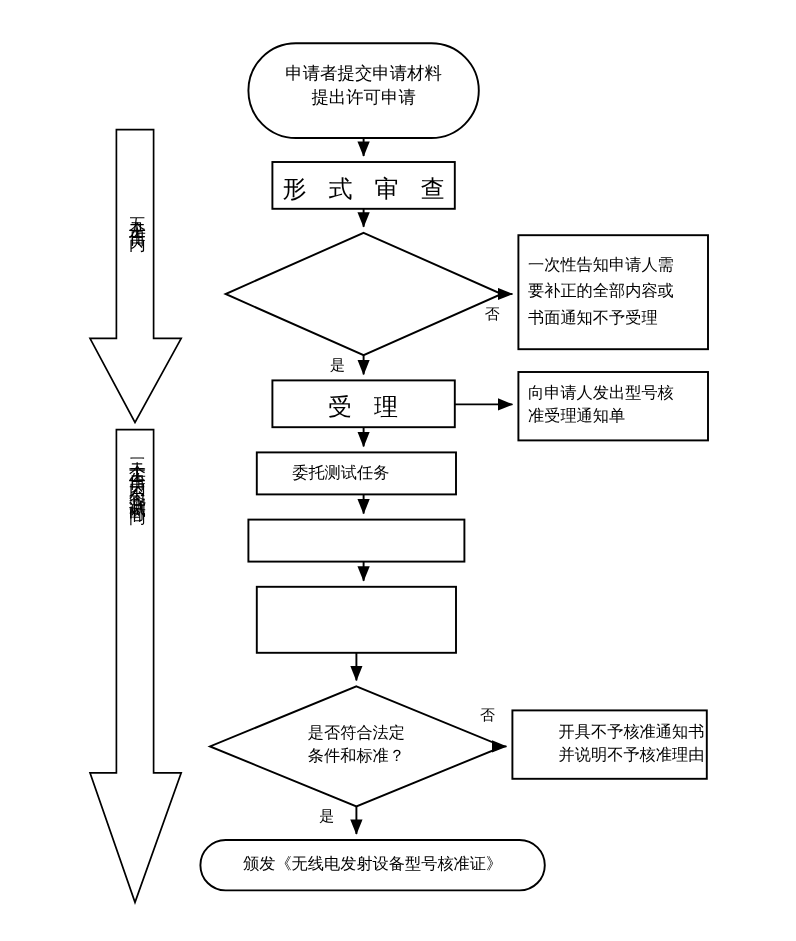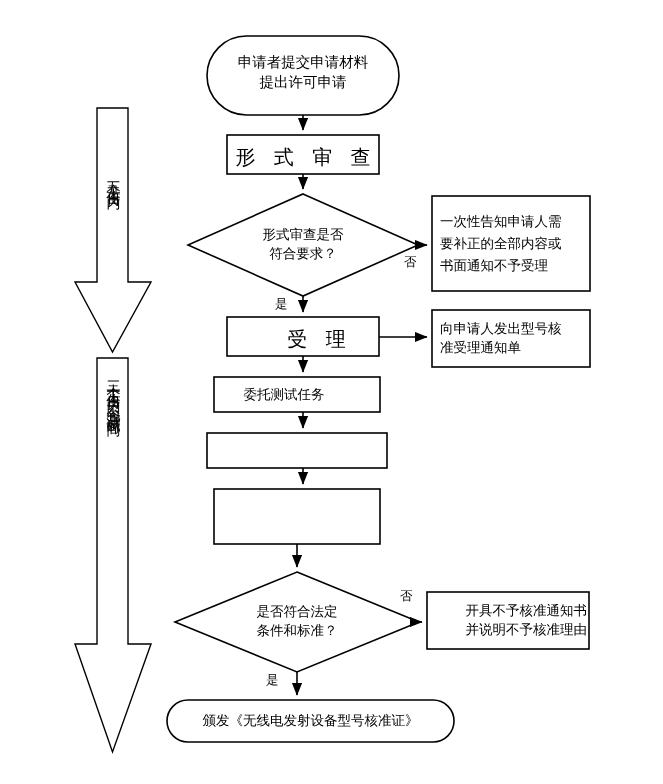--- a/index.html
+++ b/index.html
@@ -128,32 +128,30 @@
     <line class="conn" x1="419" y1="622" x2="422" y2="622" marker-end="url(#arrowhead)"></line>
 
     <line class="conn" x1="297" y1="672" x2="297" y2="695" marker-end="url(#arrowhead)"></line>
   </svg>
 
   <div class="node-text t15" style="left:207px; top:52px; width:192px;">申请者提交申请材料
 提出许可申请</div>
 
   <div class="node-text t15s" style="left:227px; top:144px; width:152px;">形 式 审 查</div>
 
-  <div class="node-text t14" style="left:228px; top:225px; width:150px;">形式审查是否
-符合要求？</div>
 
   <div class="label-yn" style="left:275px; top:296px;">是</div>
 
   <div class="label-yn" style="left:404px; top:254px;">否</div>
 
   <div class="node-text t14" style="left:434px; top:211px; width:154px; text-align:left; padding-left:6px; box-sizing:border-box; line-height:1.62;">一次性告知申请人需
 要补正的全部内容或
 书面通知不予受理</div>
 
-  <div class="node-text t15s" style="left:227px; top:326px; width:179px;">受 理</div>
+  <div class="node-text t15s" style="left:213px; top:326px; width:179px;">受 理</div>
 
   <div class="node-text t14" style="left:434px; top:319px; width:154px; text-align:left; padding-left:6px; box-sizing:border-box;">向申请人发出型号核
 准受理通知单</div>
 
   <div class="node-text t14" style="left:214px; top:385px; width:140px;">委托测试任务</div>
 
 
 
   <div class="node-text t14" style="left:222px; top:602px; width:150px;">是否符合法定
 条件和标准？</div>

